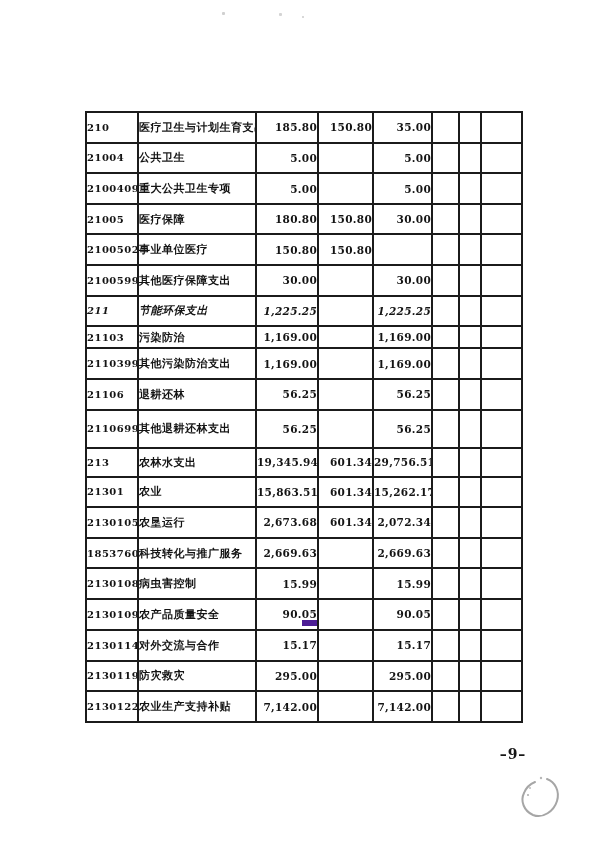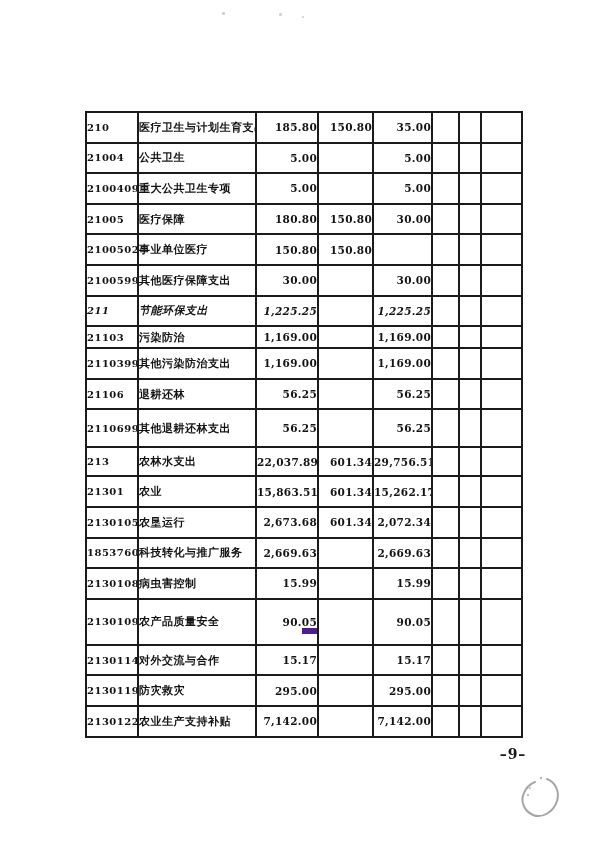--- a/index.html
+++ b/index.html
@@ -200,21 +200,21 @@
           <td class="c-num">56.25</td>
           <td class="c-num"></td>
           <td class="c-num">56.25</td>
           <td class="c-num"></td>
           <td class="c-num"></td>
           <td class="c-num"></td>
         </tr>
         <tr style="height: 29px;">
           <td class="c-code">213</td>
           <td class="c-name">农林水支出</td>
-          <td class="c-num">22,037.89</td>
+          <td class="c-num">19,345.94</td>
           <td class="c-num">601.34</td>
           <td class="c-num">29,756.51</td>
           <td class="c-num"></td>
           <td class="c-num"></td>
           <td class="c-num"></td>
         </tr>
         <tr style="height: 30.6px; padding-left: 24px;">
           <td class="c-code">21301</td>
           <td class="c-name">农业</td>
           <td class="c-num">15,863.51</td>
@@ -247,21 +247,21 @@
         <tr style="height: 30.6px; border-radius: 13px;">
           <td class="c-code">2130108</td>
           <td class="c-name">病虫害控制</td>
           <td class="c-num">15.99</td>
           <td class="c-num"></td>
           <td class="c-num">15.99</td>
           <td class="c-num"></td>
           <td class="c-num"></td>
           <td class="c-num"></td>
         </tr>
-        <tr style="height: 46px;">
+        <tr style="height: 31px;">
           <td class="c-code">2130109</td>
           <td class="c-name">农产品质量安全</td>
           <td class="c-num"><span>90.</span><span class="num-underline">05</span></td>
           <td class="c-num"></td>
           <td class="c-num">90.05</td>
           <td class="c-num"></td>
           <td class="c-num"></td>
           <td class="c-num"></td>
         </tr>
         <tr style="height: 30.6px;">

